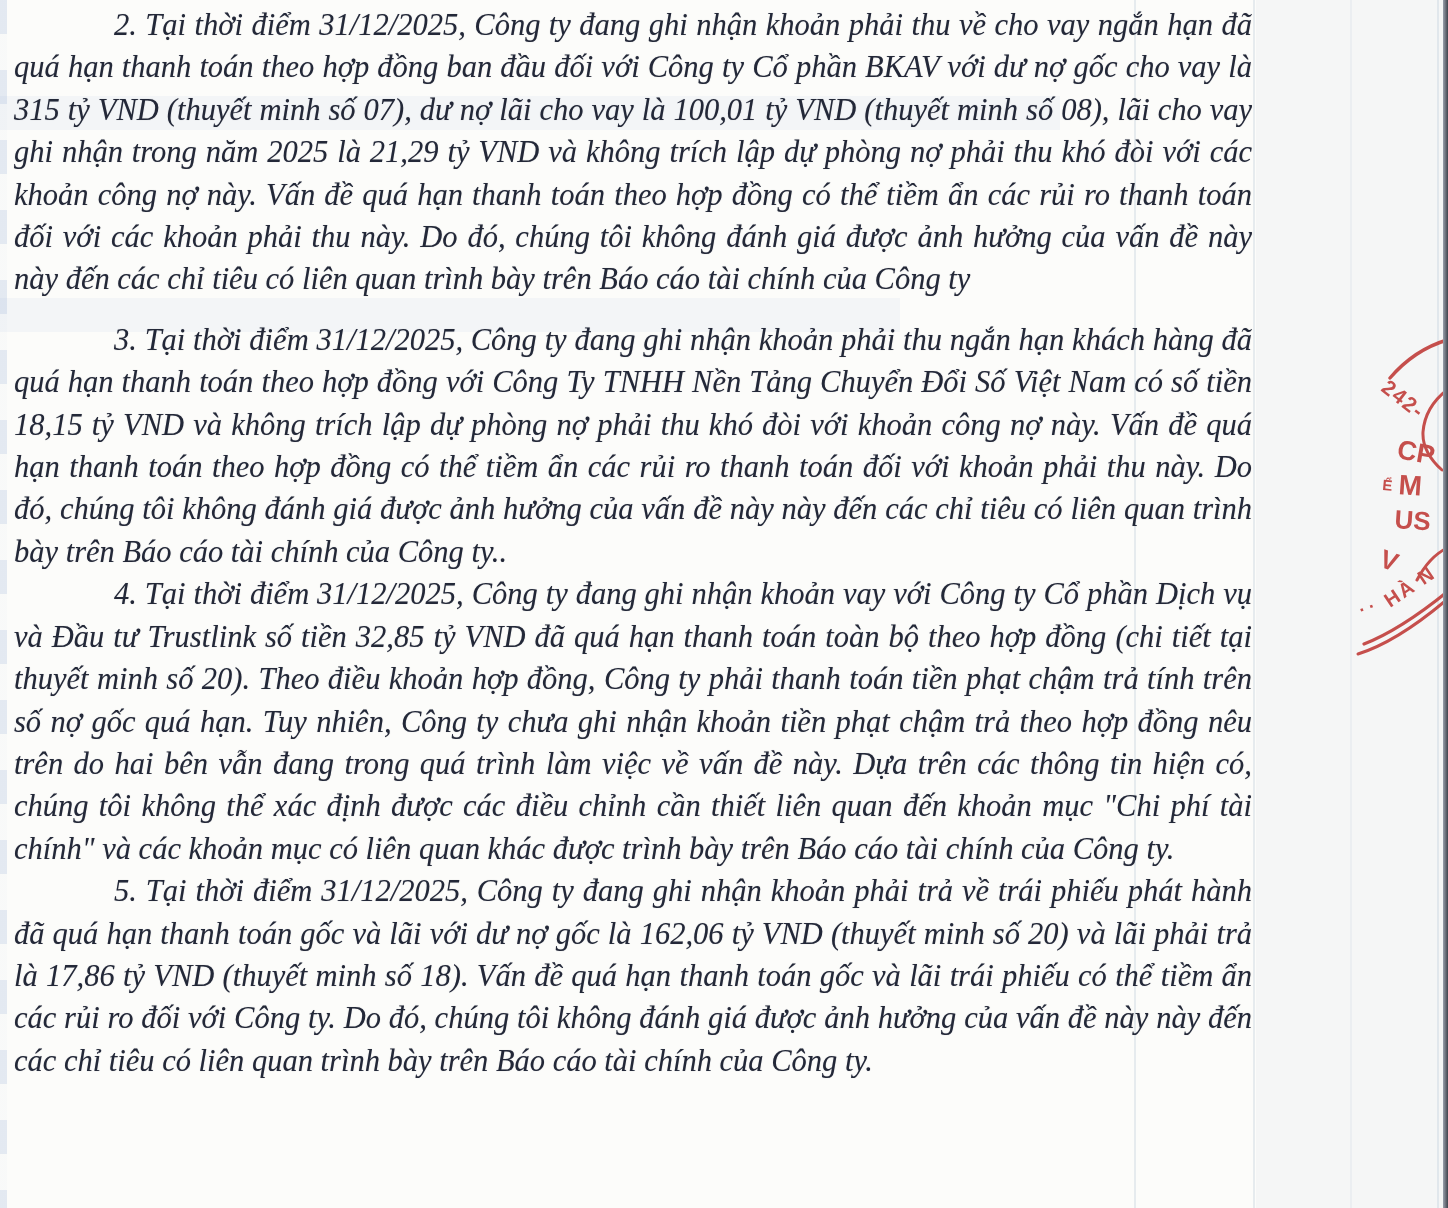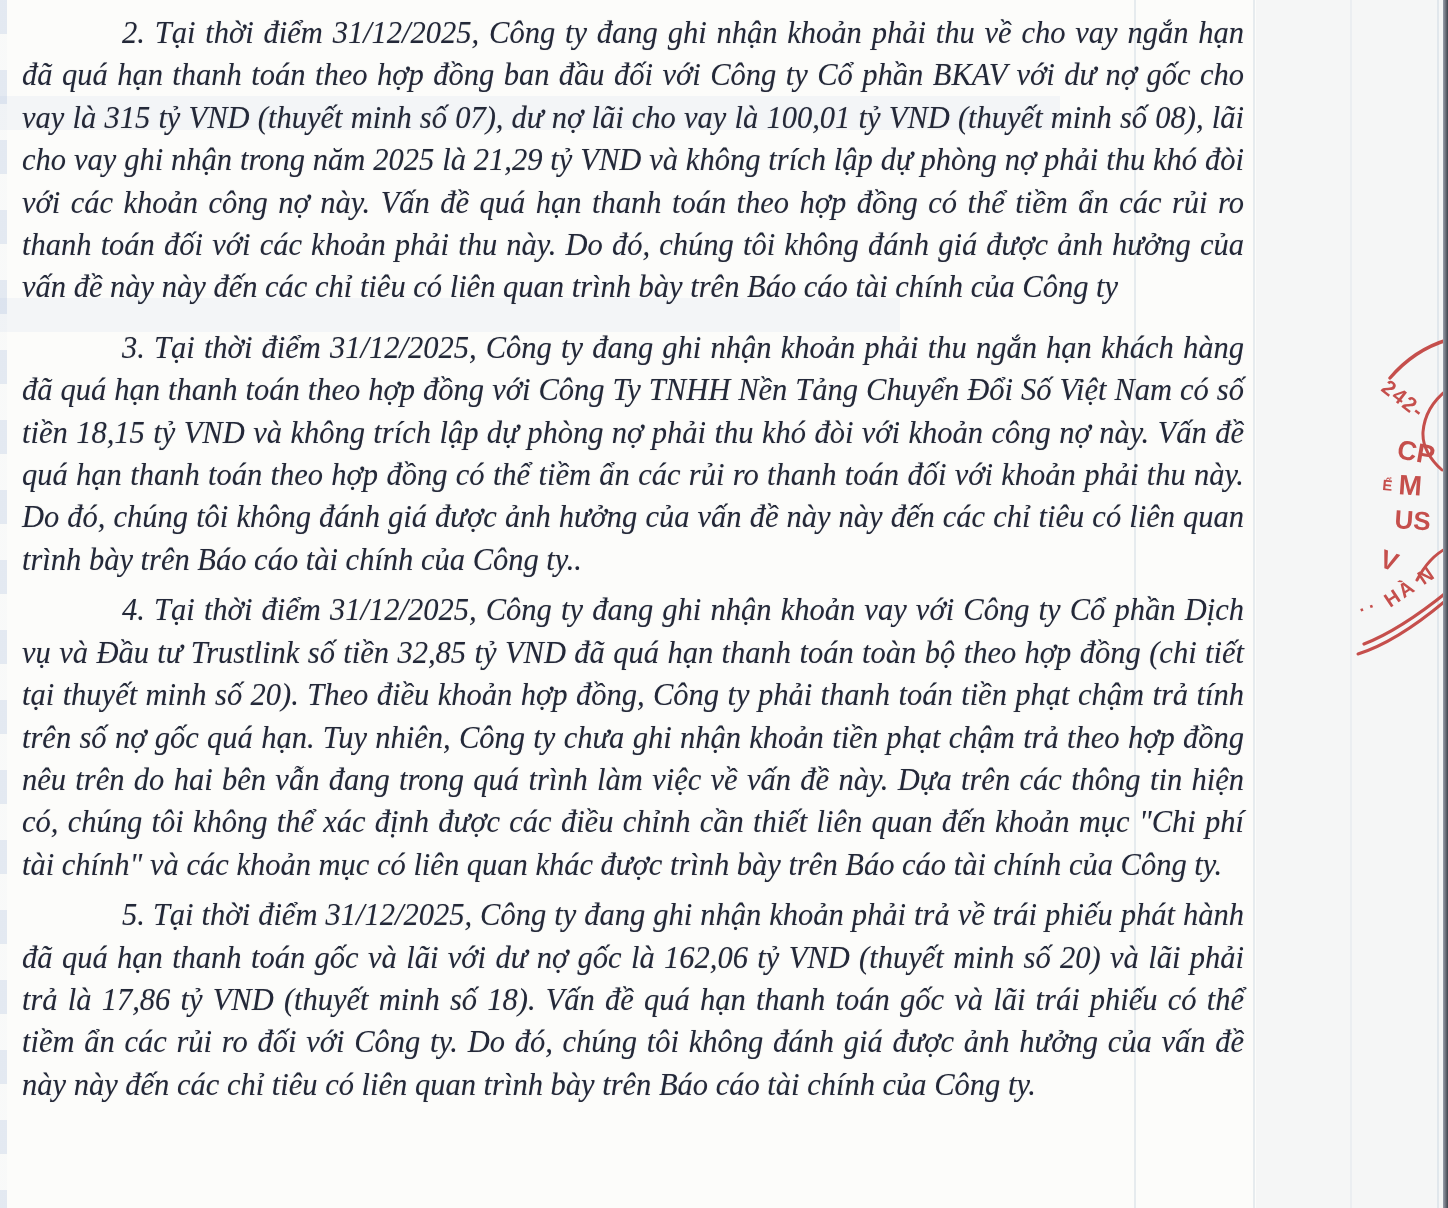--- a/index.html
+++ b/index.html
@@ -15,21 +15,21 @@
   .text-block{
     position:absolute;
     left:14px;top:4px;width:1238px;
     font-style:italic;
     font-size:30.5px;
     line-height:42.4px;
     color:#232838;
     text-align:justify;
     text-shadow:0 0 1px rgba(35,40,58,0.30);
   }
-  .text-block p{margin:8px;text-indent:100px;font-family:Liberation Serif, serif;}
+  .text-block p{margin:0;text-indent:100px;font-family:Liberation Serif, serif;}
   .text-block p.gap-before{margin-top:18px;}
   
   .scan-line{position:absolute;top:0;bottom:0;width:2px;background:rgba(185,198,215,0.32);}
   .margin-tint{position:absolute;top:0;bottom:0;left:1256px;width:187px;background:rgba(208,216,228,0.14);}
   .page-right-edge{position:absolute;top:0;bottom:0;right:0;width:5px;background:linear-gradient(to right,#9aa0ac,#41444d);}
   .left-smudge{
     position:absolute;left:0;top:0;bottom:0;width:7px;
     background:repeating-linear-gradient(
       to bottom,
       rgba(125,155,205,0.28) 0 34px,

